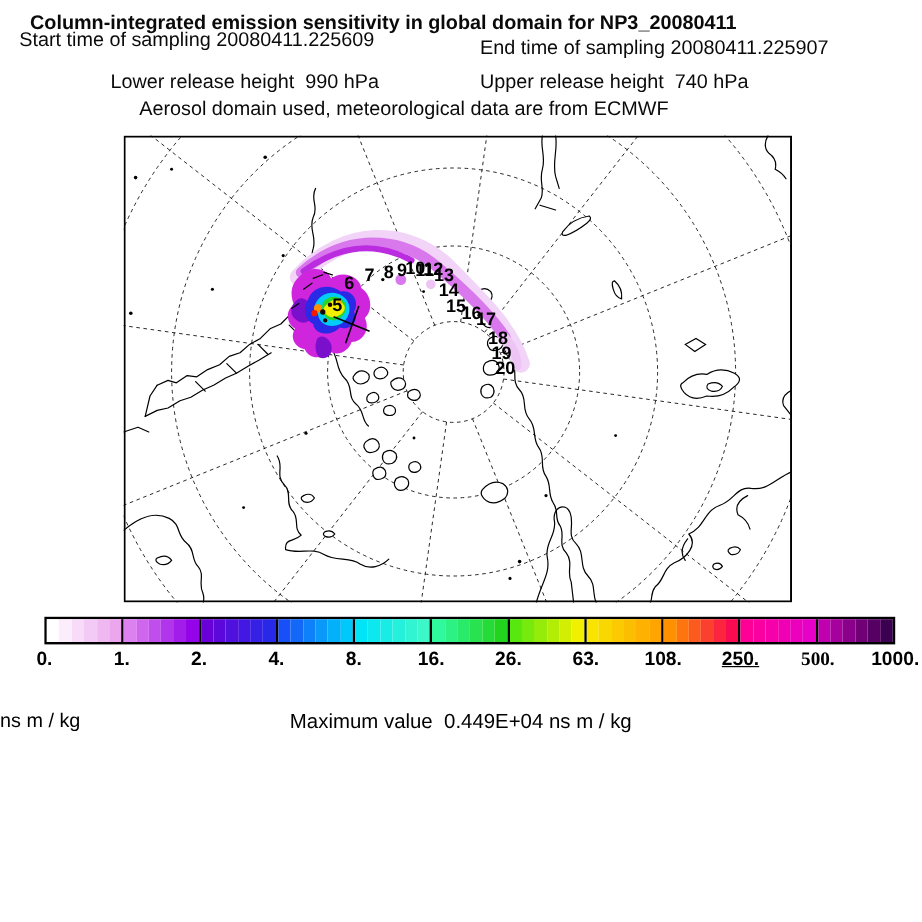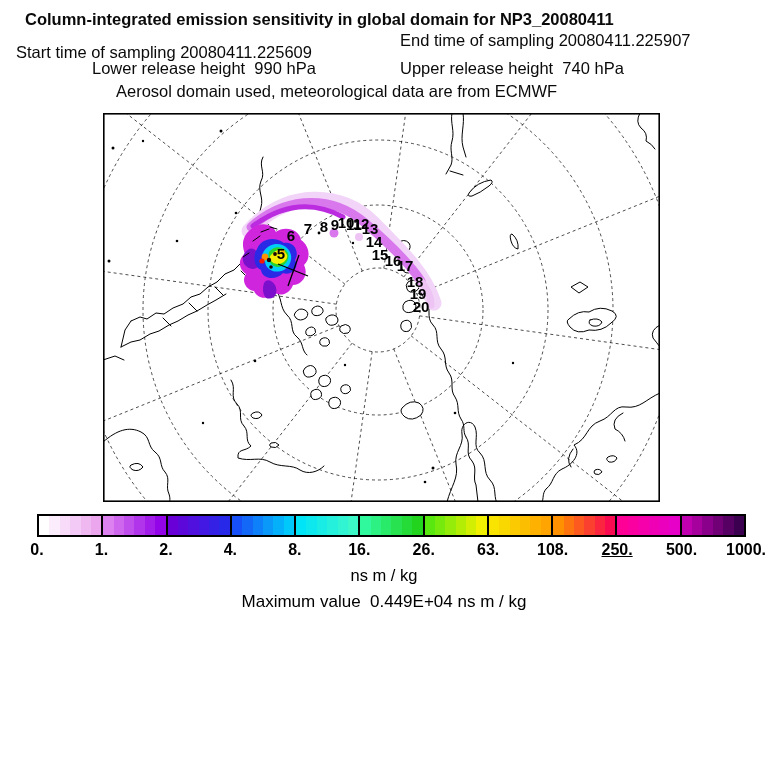--- a/index.html
+++ b/index.html
@@ -12,29 +12,29 @@
   .speck{fill:#000;stroke:none;}
   .grat{fill:none;stroke:#000;stroke-width:0.7;stroke-dasharray:3 3;}
   .traj{font-family:"Liberation Sans",sans-serif;font-weight:700;font-size:15px;fill:#000;}
   .trail{fill:none;stroke-linecap:round;}
   #colorbar{position:absolute;left:37px;top:514px;width:709px;height:23px;box-sizing:border-box;border:2px solid #000;display:flex;background:#fff;}
   .cb-seg{flex:1;display:flex;}
   .cb-seg + .cb-seg{border-left:2px solid #000;}
   .cb-cell{flex:1;}
   #cb-ticks{position:absolute;left:37px;top:541px;width:709px;height:18px;}
   .cb-tick{position:absolute;top:0;transform:translateX(-50%);font-size:16px;font-weight:700;white-space:nowrap;}
-  #units-line{position:absolute;left:0;top:566px;width:768px;text-align:center;font-size:16.5px;}
+  #units-line{position:absolute;left:0;top:592px;width:768px;text-align:left;font-size:16.5px;}
   #max-line{position:absolute;left:0;top:592px;width:768px;text-align:center;font-size:17px;white-space:pre;}
 </style>
 </head>
 <body>
 
 <div>
   <div class="hline bold" style="left:25px;top:11px">Column-integrated emission sensitivity in global domain for NP3_20080411</div>
-  <div class="hline" style="left:16px;top:44px">Start time of sampling 20080411.225609</div>
+  <div class="hline" style="left:16px;top:25px">Start time of sampling 20080411.225609</div>
   <div class="hline" style="left:400px;top:32px">End time of sampling 20080411.225907</div>
   <div class="hline" style="left:92px;top:60px">Lower release height  990 hPa</div>
   <div class="hline" style="left:400px;top:60px">Upper release height  740 hPa</div>
   <div class="hline" style="left:116px;top:83px">Aerosol domain used, meteorological data are from ECMWF</div>
 </div>
 
 <div id="map-wrap">
 <svg width="557" height="389" viewBox="0 0 557 389">
   <defs>
         <clipPath id="mapclip">
@@ -257,17 +257,17 @@
     <span class="cb-tick" style="left: 0%;">0.</span>
     <span class="cb-tick" style="left: 9.09091%;">1.</span>
     <span class="cb-tick" style="left: 18.1818%;">2.</span>
     <span class="cb-tick" style="left: 27.2727%;">4.</span>
     <span class="cb-tick" style="left: 36.3636%;">8.</span>
     <span class="cb-tick" style="left: 45.4545%;">16.</span>
     <span class="cb-tick" style="left: 54.5455%;">26.</span>
     <span class="cb-tick" style="left: 63.6364%;">63.</span>
     <span class="cb-tick" style="left: 72.7273%;">108.</span>
     <span class="cb-tick" style="left: 81.8182%; text-decoration: underline;">250.</span>
-    <span class="cb-tick" style="left: 90.9091%;">500.</span>
+    <span class="cb-tick" style="left: 90.9091%; font-family: Liberation Serif, serif;">500.</span>
     <span class="cb-tick" style="left: 100%;">1000.</span>
   </div>
 <div id="units-line">ns m / kg</div>
 <div id="max-line">Maximum value  0.449E+04 ns m / kg</div>
 
 </body></html>

